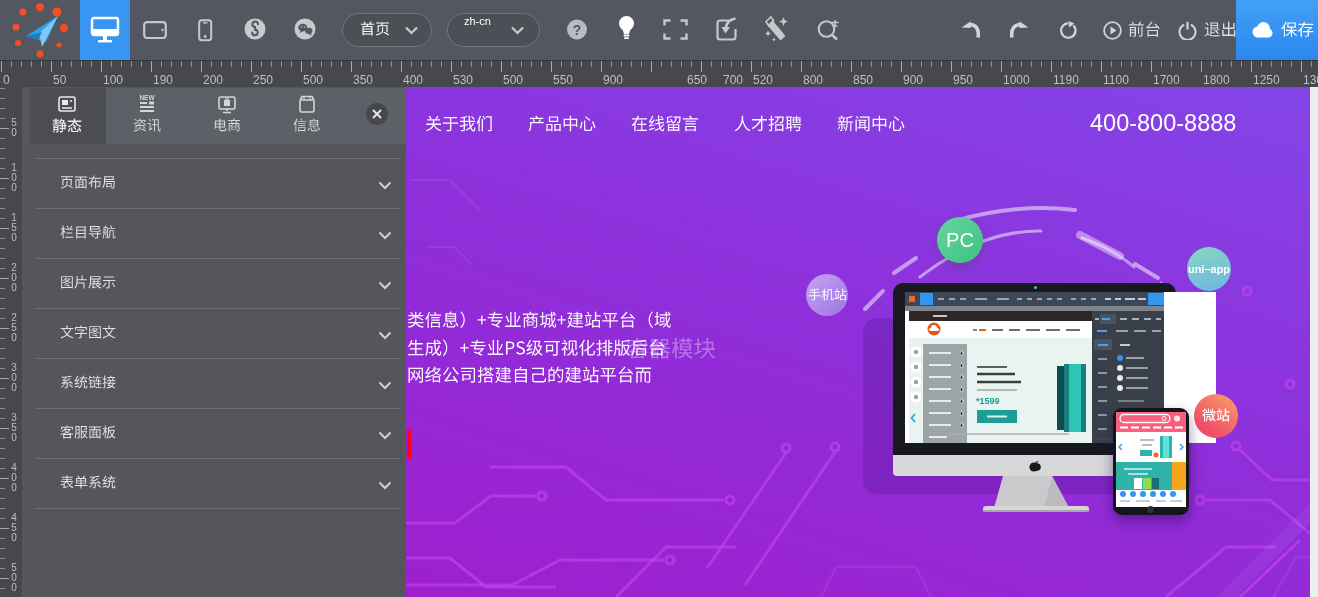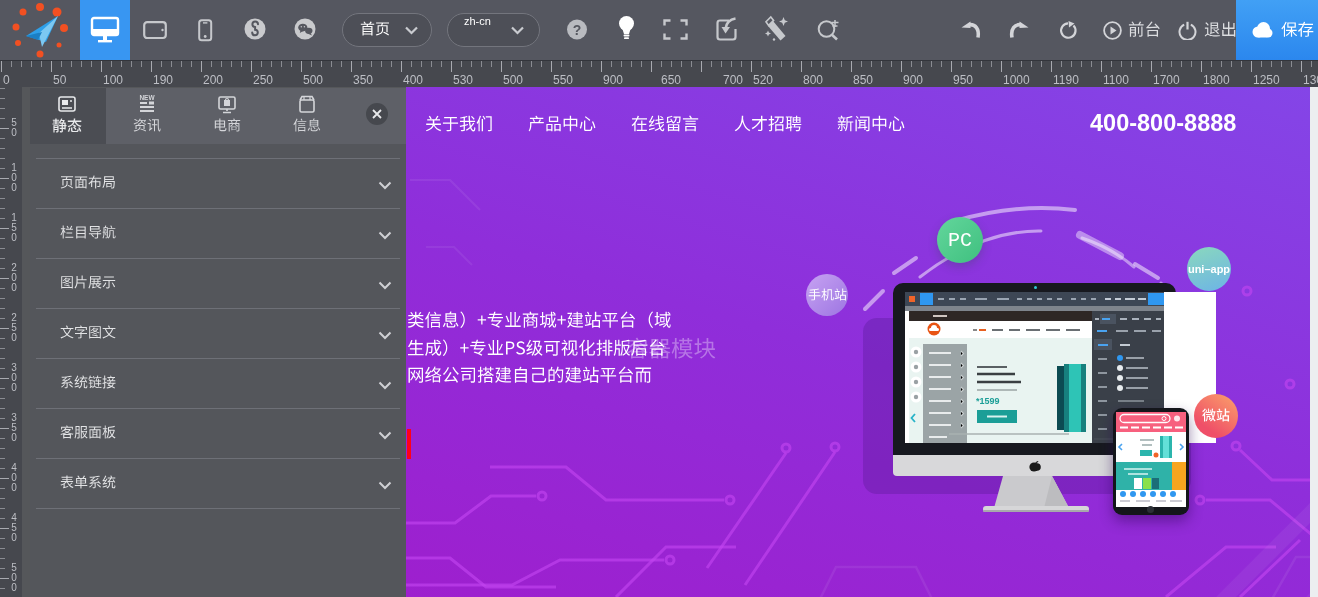--- a/index.html
+++ b/index.html
@@ -167,21 +167,21 @@
 <span class="hlab" style="left:153px">190</span>
 <span class="hlab" style="left:203px">200</span>
 <span class="hlab" style="left:253px">250</span>
 <span class="hlab" style="left:303px">500</span>
 <span class="hlab" style="left:353px">350</span>
 <span class="hlab" style="left:403px">400</span>
 <span class="hlab" style="left:453px">530</span>
 <span class="hlab" style="left:503px">500</span>
 <span class="hlab" style="left:553px">550</span>
 <span class="hlab" style="left:603px">900</span>
-<span class="hlab" style="left:661px">650</span>
+<span class="hlab" style="left:687px">650</span>
 <span class="hlab" style="left:723px">700</span>
 <span class="hlab" style="left:753px">520</span>
 <span class="hlab" style="left:803px">800</span>
 <span class="hlab" style="left:853px">850</span>
 <span class="hlab" style="left:903px">900</span>
 <span class="hlab" style="left:953px">950</span>
 <span class="hlab" style="left:1003px">1000</span>
 <span class="hlab" style="left:1053px">1190</span>
 <span class="hlab" style="left:1103px">1100</span>
 <span class="hlab" style="left:1153px">1700</span>
@@ -500,21 +500,21 @@
           <circle cx="47" cy="82" r="3"></circle>
           <circle cx="57" cy="82" r="3"></circle>
         </g>
 <g stroke="#99a" stroke-width="1.2">
           <path d="M4 89 h10 M20 89 h14 M40 89 h10 M54 89 h12"></path>
         </g>
       </svg>
 </div>
 <div class="abs" style="left:741px;top:419px;width:7px;height:7px;border-radius:50%;background:#2c3037"></div>
 <div class="badge" style="left:531px;top:130px;width:46px;height:46px;background:linear-gradient(135deg,#63d69c,#3fc07f);box-shadow:0 4px 10px rgba(30,80,50,.25)">
-      <span style="font-size:20px;font-family:Liberation Mono, monospace">PC</span>
+      <span style="font-size:20px;font-family:Liberation Sans, sans-serif">PC</span>
     </div>
 <div class="badge" style="left:400px;top:187px;width:42px;height:42px;background:linear-gradient(135deg,#c7a3f2,#9d75e2)"></div>
 <svg style="position:absolute;left:402px;top:201px;" width="41" height="16">
       <path fill="#ffffff" d="M0.7 7.3V8.2H6V11.1C6 11.4 5.9 11.5 5.6 11.5C5.3 11.5 4.3 11.5 3.2 11.5C3.4 11.7 3.5 12.2 3.6 12.4C5 12.4 5.8 12.4 6.3 12.3C6.8 12.1 7 11.8 7 11.1V8.2H12.4V7.3H7V5.1H11.6V4.2H7V2.1C8.6 1.9 10 1.7 11.1 1.3L10.4 0.5C8.4 1.2 4.6 1.5 1.5 1.7C1.6 1.9 1.7 2.2 1.7 2.5C3.1 2.4 4.6 2.4 6 2.2V4.2H1.5V5.1H6V7.3Z M19.5 1.3V5.4C19.5 7.4 19.3 10 17.5 11.9C17.8 12 18.1 12.3 18.3 12.5C20.1 10.6 20.4 7.6 20.4 5.4V2.2H22.9V10.6C22.9 11.7 22.9 11.9 23.2 12.1C23.4 12.3 23.6 12.3 23.9 12.3C24.1 12.3 24.4 12.3 24.6 12.3C24.8 12.3 25.1 12.3 25.3 12.2C25.5 12 25.6 11.8 25.6 11.4C25.7 11.1 25.7 10.2 25.7 9.4C25.5 9.3 25.2 9.2 25 9C25 9.9 25 10.6 24.9 10.9C24.9 11.2 24.9 11.3 24.8 11.3C24.7 11.4 24.6 11.4 24.5 11.4C24.4 11.4 24.2 11.4 24.2 11.4C24 11.4 24 11.4 23.9 11.4C23.9 11.3 23.8 11.1 23.8 10.6V1.3ZM15.8 0.5V3.3H13.7V4.2H15.7C15.2 6 14.3 8.1 13.4 9.2C13.5 9.4 13.8 9.8 13.9 10C14.6 9.2 15.3 7.7 15.8 6.2V12.5H16.8V6.5C17.3 7.1 17.9 8 18.2 8.4L18.8 7.6C18.5 7.3 17.2 5.9 16.8 5.4V4.2H18.7V3.3H16.8V0.5Z M26.8 3V3.9H31.8V3ZM27.3 4.6C27.6 6.1 27.8 8 27.9 9.3L28.7 9.1C28.6 7.8 28.4 6 28.1 4.5ZM28.3 0.8C28.6 1.5 29 2.3 29.2 2.8L30 2.5C29.9 2 29.5 1.2 29.1 0.6ZM30.3 4.3C30.1 5.9 29.8 8.2 29.4 9.6C28.4 9.8 27.4 10 26.6 10.2L26.8 11.2C28.2 10.8 30 10.4 31.8 9.9L31.7 9L30.3 9.4C30.6 8 31 6 31.2 4.5ZM32.1 6.7V12.5H33V11.8H36.9V12.4H37.9V6.7H35.2V4.1H38.5V3.2H35.2V0.5H34.2V6.7ZM33 10.9V7.7H36.9V10.9Z"></path>
     </svg>
 <div class="badge" style="left:781px;top:160px;width:44px;height:44px;background:linear-gradient(160deg,#8ad8bd,#6cb4e6)">
       <span style="font-size:11px;font-weight:bold;font-family:Liberation Sans;white-space:nowrap">uni–app</span>
     </div>
 <div class="badge" style="left:788px;top:307px;width:44px;height:44px;background:linear-gradient(215deg,#fba36a 0%,#ef4f68 75%)"></div>
 <svg style="position:absolute;left:796px;top:321px;" width="30" height="17">
@@ -528,21 +528,21 @@
     </svg>
 <svg style="position:absolute;left:225px;top:28px;" width="70" height="21">
       <path fill="#ffffff" d="M6.6 0.7C6.4 1.5 6.1 2.4 5.7 3.3H1.1V4.5H5.2C4.1 6.7 2.6 8.7 0.6 10.1C0.9 10.4 1.2 10.9 1.3 11.3C2 10.8 2.7 10.2 3.3 9.6V16.3H4.6V8C5.4 7 6.1 5.8 6.6 4.5H16V3.3H7.2C7.5 2.6 7.7 1.8 8 1ZM10.2 5.4V8.7H6.3V9.9H10.2V14.7H5.7V15.9H15.9V14.7H11.4V9.9H15.3V8.7H11.4V5.4Z M17.9 14 18.2 15.3C19.8 14.8 21.8 14.2 23.8 13.6L23.6 12.5C21.5 13.1 19.3 13.7 17.9 14ZM29 1.7C29.8 2.1 30.9 2.8 31.4 3.2L32.2 2.4C31.6 2 30.5 1.4 29.7 1ZM18.2 7.8C18.5 7.7 18.9 7.5 20.9 7.3C20.2 8.4 19.5 9.2 19.2 9.6C18.7 10.2 18.3 10.6 17.9 10.7C18.1 11 18.3 11.6 18.3 11.9C18.7 11.7 19.3 11.5 23.5 10.6C23.5 10.4 23.5 9.9 23.5 9.6L20.1 10.2C21.4 8.6 22.7 6.8 23.8 4.9L22.7 4.2C22.4 4.9 22 5.5 21.7 6.1L19.5 6.4C20.5 4.9 21.5 3.1 22.3 1.3L21.1 0.7C20.4 2.8 19.1 4.9 18.8 5.5C18.4 6.1 18.1 6.5 17.8 6.6C18 6.9 18.2 7.5 18.2 7.8ZM32.1 9C31.4 10.1 30.5 11.1 29.4 11.9C29.1 11 28.9 9.9 28.7 8.7L33 7.9L32.8 6.8L28.5 7.6C28.5 6.9 28.4 6.1 28.3 5.3L32.6 4.7L32.4 3.6L28.3 4.2C28.2 3 28.2 1.9 28.2 0.6H26.9C26.9 1.9 27 3.2 27 4.4L24.4 4.8L24.6 5.9L27.1 5.5C27.2 6.3 27.3 7.1 27.3 7.8L24 8.4L24.2 9.6L27.5 9C27.7 10.4 28 11.6 28.3 12.7C26.9 13.7 25.2 14.4 23.5 15C23.8 15.2 24.1 15.7 24.3 16C25.9 15.5 27.4 14.7 28.7 13.8C29.4 15.4 30.4 16.3 31.6 16.3C32.7 16.3 33.1 15.7 33.4 13.8C33.1 13.7 32.7 13.4 32.4 13.1C32.3 14.6 32.2 15 31.7 15C31 15 30.3 14.3 29.8 13.1C31.1 12.1 32.3 10.9 33.2 9.5Z M38.1 12.9H41.9V14.6H38.1ZM38.1 11.9V10.2H41.9V11.9ZM47 12.9V14.6H43.1V12.9ZM47 11.9H43.1V10.2H47ZM36.9 9.2V16.3H38.1V15.7H47V16.3H48.3V9.2ZM42.5 1.6V2.8H44.5C44.3 5 43.6 6.8 41.4 7.8C41.7 8 42 8.4 42.1 8.7C44.7 7.5 45.4 5.5 45.7 2.8H48.3C48.2 5.6 48 6.7 47.8 7C47.7 7.2 47.5 7.2 47.3 7.2C47 7.2 46.3 7.2 45.6 7.1C45.7 7.4 45.9 7.9 45.9 8.2C46.7 8.3 47.4 8.3 47.8 8.2C48.3 8.2 48.6 8.1 48.8 7.8C49.2 7.3 49.4 5.9 49.6 2.2C49.6 2 49.6 1.6 49.6 1.6ZM36 8.3C36.3 8.1 36.9 7.9 40.7 6.8C40.9 7.2 41 7.5 41.1 7.8L42.2 7.3C41.9 6.3 41 4.8 40.2 3.7L39.2 4.1C39.5 4.6 39.9 5.2 40.2 5.8L37.2 6.6V2.9C38.8 2.6 40.4 2.1 41.7 1.6L40.8 0.7C39.6 1.2 37.7 1.8 36 2.1V5.9C36 6.6 35.6 7.1 35.3 7.3C35.5 7.5 35.9 8 36 8.3Z M54.4 8.3V9.4H64.7V8.3ZM54.4 5.7V6.8H64.7V5.7ZM54.2 11V16.3H55.5V15.6H63.5V16.3H64.8V11ZM55.5 14.5V12.1H63.5V14.5ZM58 1C58.6 1.7 59.2 2.6 59.6 3.2H51.9V4.4H67.2V3.2H60.3L60.9 3C60.6 2.4 59.9 1.4 59.2 0.6Z"></path>
     </svg>
 <svg style="position:absolute;left:328px;top:28px;" width="70" height="21">
       <path fill="#ffffff" d="M7.8 0.7C7.7 3.3 7.8 11.7 0.7 15.2C1.1 15.5 1.5 15.9 1.8 16.3C5.9 14 7.7 10.2 8.5 6.8C9.4 10 11.2 14.2 15.5 16.2C15.7 15.8 16 15.4 16.4 15.1C10.4 12.4 9.3 5.3 9.1 3.2C9.2 2.2 9.2 1.4 9.2 0.7Z M27 0.7V4.1H18.1V5.4H25.7C23.8 8.5 20.7 11.6 17.6 13.1C18 13.4 18.4 13.9 18.6 14.3C21.7 12.5 25 9.1 27 5.9V14.3C27 14.7 26.9 14.8 26.5 14.8C26.2 14.8 25 14.8 23.8 14.8C24 15.1 24.2 15.7 24.3 16.1C26 16.1 27 16.1 27.5 15.8C28.2 15.6 28.4 15.2 28.4 14.3V5.4H32.9V4.1H28.4V0.7Z M36.8 0.7V4.1H34.7V5.3H36.8V9C35.9 9.3 35.1 9.5 34.5 9.7L34.8 11L36.8 10.3V14.8C36.8 15 36.7 15.1 36.5 15.1C36.3 15.1 35.7 15.1 34.9 15.1C35.1 15.4 35.3 16 35.3 16.3C36.4 16.3 37.1 16.3 37.5 16.1C37.9 15.9 38.1 15.5 38.1 14.8V9.9L40.1 9.2L39.9 8.1L38.1 8.7V5.3H40.1V4.1H38.1V0.7ZM41.2 9.3V16.3H42.4V15.5H48.1V16.2H49.4V9.3ZM42.4 14.3V10.5H48.1V14.3ZM40.6 1.5V2.7H43.6C43.2 4.8 42.5 6.7 40.1 7.7C40.4 7.9 40.7 8.4 40.9 8.7C43.6 7.4 44.5 5.2 44.8 2.7H48.4C48.2 5.5 48 6.6 47.8 6.9C47.6 7.1 47.5 7.1 47.2 7.1C46.9 7.1 46.2 7.1 45.5 7C45.7 7.4 45.8 7.9 45.8 8.2C46.6 8.3 47.4 8.3 47.8 8.2C48.2 8.2 48.6 8.1 48.8 7.8C49.3 7.2 49.5 5.8 49.7 2.1C49.7 1.9 49.7 1.5 49.7 1.5Z M51.6 12.7 51.9 13.9 56.2 12.9V16.3H57.3V12.7L58.4 12.4L58.3 11.3L57.3 11.5V2.6H58.3V1.4H51.8V2.6H52.8V12.5ZM54 2.6H56.2V4.9H54ZM57.9 9V10H60.2C59.9 10.9 59.6 11.9 59.4 12.6H65.1C64.9 14.1 64.7 14.7 64.5 14.9C64.3 15.1 64.1 15.1 63.8 15.1C63.5 15.1 62.6 15.1 61.6 15C61.8 15.3 62 15.8 62 16.2C63 16.2 63.9 16.2 64.3 16.2C64.8 16.2 65.1 16 65.4 15.8C65.9 15.3 66.1 14.3 66.4 12.1C66.4 11.9 66.5 11.6 66.5 11.6H61L61.4 10H67.3V9ZM54 6H56.2V8.4H54ZM54 9.5H56.2V11.8L54 12.3ZM59.8 5.5H62V6.9H59.8ZM63.2 5.5H65.4V6.9H63.2ZM59.8 3.2H62V4.6H59.8ZM63.2 3.2H65.4V4.6H63.2ZM62 0.7V2.3H58.7V7.8H66.5V2.3H63.2V0.7Z"></path>
     </svg>
 <svg style="position:absolute;left:431px;top:28px;" width="70" height="21">
       <path fill="#ffffff" d="M6.1 11.3C6.6 12.2 7.2 13.3 7.5 14.1L8.4 13.5C8.2 12.8 7.5 11.7 7 10.9ZM2.3 11C2 12 1.4 13.1 0.7 13.8C1 14 1.4 14.3 1.6 14.5C2.3 13.7 2.9 12.4 3.3 11.2ZM9.4 2.3V8.2C9.4 10.4 9.3 13.3 7.8 15.4C8.1 15.5 8.6 15.9 8.8 16.2C10.4 14 10.6 10.6 10.6 8.2V7.6H13.2V16.2H14.4V7.6H16.3V6.4H10.6V3.2C12.4 2.9 14.3 2.4 15.8 1.9L14.7 1C13.5 1.5 11.3 2 9.4 2.3ZM3.6 0.9C3.9 1.4 4.2 2 4.4 2.5H1V3.5H8.6V2.5H5.7C5.5 1.9 5.1 1.2 4.8 0.6ZM6.4 3.6C6.2 4.4 5.8 5.6 5.5 6.3H0.8V7.4H4.3V9.2H0.9V10.3H4.3V14.7C4.3 14.8 4.2 14.9 4.1 14.9C3.9 14.9 3.3 14.9 2.8 14.9C2.9 15.2 3.1 15.7 3.1 16C4 16 4.5 15.9 4.9 15.8C5.3 15.6 5.4 15.3 5.4 14.7V10.3H8.6V9.2H5.4V7.4H8.8V6.3H6.6C7 5.6 7.3 4.7 7.6 3.9ZM2.1 3.9C2.5 4.7 2.7 5.7 2.8 6.3L3.9 6C3.8 5.4 3.5 4.4 3.2 3.7Z M18.5 4.5V16.3H19.8V4.5ZM18.8 1.5C19.6 2.2 20.4 3.2 20.8 3.8L21.8 3.1C21.4 2.5 20.5 1.6 19.7 0.9ZM23 1.5V2.7H31.2V14.7C31.2 14.9 31.2 15 30.9 15C30.7 15 29.9 15 29 15C29.2 15.3 29.3 15.9 29.4 16.2C30.6 16.2 31.4 16.2 31.9 16C32.3 15.8 32.5 15.4 32.5 14.7V1.5ZM27.4 5.7V7.1H23.4V5.7ZM20.6 12.3 20.7 13.4 27.4 12.9V14.9H28.5V12.9L30.3 12.7V11.7L28.5 11.8V5.7H29.8V4.7H21V5.7H22.3V12.2ZM27.4 8V9.5H23.4V8ZM27.4 10.4V11.9L23.4 12.2V10.4Z M41.8 0.7V3.7H35.6V11.8H36.9V10.7H41.8V16.3H43.1V10.7H48V11.7H49.3V3.7H43.1V0.7ZM36.9 9.5V5H41.8V9.5ZM48 9.5H43.1V5H48Z M56 5.4V13.9C56 15.5 56.6 16 58.4 16C58.8 16 61.4 16 61.8 16C63.8 16 64.1 15.1 64.3 11.8C64 11.7 63.4 11.5 63.1 11.3C63 14.2 62.8 14.8 61.8 14.8C61.2 14.8 59 14.8 58.5 14.8C57.5 14.8 57.3 14.7 57.3 13.9V5.4ZM53.3 6.7C53 8.7 52.5 11.4 51.7 13.1L53 13.7C53.7 11.8 54.3 9 54.5 6.9ZM63.9 6.7C64.9 8.7 65.8 11.4 66.2 13.2L67.4 12.7C67.1 10.9 66.1 8.3 65.1 6.3ZM56.8 2.1C58.4 3.2 60.4 4.9 61.4 6L62.3 5C61.3 4 59.3 2.4 57.7 1.3Z"></path>
     </svg>
-<div class="abs" style="left:684px;top:23px;font-size:23.5px;font-weight:bold;color:#fff;letter-spacing:0px">400-800-8888</div>
+<div class="abs" style="left:684px;top:23px;font-size:23.5px;font-weight:normal;color:#fff;letter-spacing:0px">400-800-8888</div>
 <svg style="position:absolute;left:220px;top:250px;" width="92" height="27">
       <path fill="#ffffff" opacity="0.34" d="M7.4 5.6C6.2 7.2 4 8.8 2 9.8C2.4 10.1 2.9 10.8 3.2 11.1C5.2 9.9 7.6 8.1 9 6.1ZM13.2 6.6C15.3 7.9 17.8 9.8 19 11.1L20.2 9.9C19 8.7 16.4 6.8 14.3 5.6ZM11.1 7.6C9 10.9 5 13.7 0.8 15.3C1.2 15.6 1.7 16.2 1.9 16.6C3 16.2 4 15.7 5 15.1V21.6H6.6V20.9H15.9V21.5H17.6V14.9C18.5 15.4 19.5 15.9 20.5 16.3C20.7 15.8 21.2 15.3 21.6 14.9C18 13.5 14.7 11.7 12.2 8.8L12.6 8.2ZM6.6 19.4V15.6H15.9V19.4ZM6.7 14.1C8.4 12.9 10 11.5 11.3 10C12.8 11.7 14.4 13 16.2 14.1ZM9.7 1.1C10.1 1.7 10.4 2.4 10.7 3H1.9V7.1H3.5V4.5H18.9V7.1H20.7V3H12.6C12.4 2.3 11.9 1.4 11.5 0.7Z M26.9 3.4H30.7V6.5H26.9ZM36.5 3.4H40.5V6.5H36.5ZM36.3 8.9C37.3 9.3 38.4 9.8 39.1 10.4H32.7C33.2 9.6 33.6 8.9 34 8.1L32.3 7.8V1.9H25.4V8H32.2C31.8 8.8 31.3 9.6 30.7 10.4H23.7V11.9H29.2C27.7 13.2 25.7 14.4 23.2 15.3C23.5 15.7 23.9 16.2 24.1 16.6L25.4 16.1V21.6H27V20.9H30.7V21.5H32.3V14.6H28C29.4 13.8 30.5 12.8 31.4 11.9H35.6C36.5 12.9 37.8 13.9 39.1 14.6H35V21.6H36.5V20.9H40.5V21.5H42.2V16.1L43.3 16.5C43.5 16.1 44 15.4 44.4 15.1C41.9 14.5 39.4 13.3 37.7 11.9H43.9V10.4H39.9L40.5 9.7C39.8 9.1 38.3 8.4 37.2 8ZM34.9 1.9V8H42.2V1.9ZM27 19.5V16.1H30.7V19.5ZM36.5 19.5V16.1H40.5V19.5Z M55.6 10.4H63.5V12H55.6ZM55.6 7.6H63.5V9.2H55.6ZM61.5 0.9V2.8H58V0.9H56.4V2.8H53.1V4.2H56.4V5.9H58V4.2H61.5V5.9H63.1V4.2H66.3V2.8H63.1V0.9ZM54 6.3V13.3H58.6C58.5 14 58.5 14.6 58.3 15.2H52.6V16.6H57.8C56.9 18.3 55.3 19.5 52 20.2C52.3 20.6 52.8 21.2 52.9 21.6C56.8 20.7 58.7 19 59.6 16.7C60.7 19.1 62.8 20.8 65.7 21.6C65.9 21.2 66.4 20.5 66.7 20.2C64.2 19.7 62.3 18.4 61.2 16.6H66.2V15.2H60C60.1 14.6 60.2 14 60.3 13.3H65.1V6.3ZM48.9 0.9V5.2H46.1V6.8H48.9V6.8C48.3 9.9 47 13.5 45.7 15.4C46 15.8 46.4 16.5 46.6 17C47.5 15.7 48.3 13.6 48.9 11.4V21.6H50.6V10C51.2 11.2 51.9 12.6 52.2 13.4L53.2 12.2C52.9 11.5 51.1 8.6 50.6 7.8V6.8H52.9V5.2H50.6V0.9Z M85.7 11.3H82.2C82.2 10.5 82.3 9.6 82.3 8.8V6.3H85.7ZM80.6 1.1V4.7H76.5V6.3H80.6V8.8C80.6 9.6 80.6 10.5 80.5 11.3H75.9V12.9H80.3C79.7 15.7 78.1 18.4 74 20.4C74.4 20.7 74.9 21.3 75.2 21.6C79.4 19.5 81.1 16.7 81.8 13.6C83 17.3 85 20.2 88.1 21.6C88.4 21.2 88.9 20.5 89.3 20.2C86.2 18.9 84.2 16.3 83.2 12.9H88.9V11.3H87.3V4.7H82.3V1.1ZM68.3 16.1 69 17.8C70.9 17 73.5 15.8 75.8 14.7L75.5 13.2L73 14.3V7.9H75.5V6.3H73V1.2H71.4V6.3H68.7V7.9H71.4V14.9C70.2 15.4 69.2 15.8 68.3 16.1Z"></path>
     </svg>
 <svg style="position:absolute;left:1px;top:224px;" width="266" height="21">
       <path fill="#ffffff" d="M13.1 1C12.6 1.7 11.9 2.8 11.3 3.5L12.4 3.9C13 3.3 13.8 2.3 14.4 1.5ZM3.2 1.6C3.9 2.3 4.7 3.3 5 4L6.2 3.4C5.8 2.8 5 1.8 4.3 1.1ZM8.1 0.7V4.1H1.3V5.3H7C5.6 6.8 3.2 8 0.9 8.6C1.2 8.8 1.6 9.3 1.8 9.6C4.1 8.9 6.5 7.6 8.1 5.8V8.8H9.4V6.1C11.6 7.2 14.2 8.7 15.6 9.6L16.3 8.5C14.9 7.7 12.4 6.4 10.2 5.3H16.3V4.1H9.4V0.7ZM8.1 9.2C8 9.8 7.9 10.5 7.8 11H1.2V12.3H7.3C6.4 13.9 4.6 15 0.8 15.6C1.1 15.9 1.4 16.4 1.5 16.8C5.8 16 7.8 14.6 8.7 12.4C10.1 14.9 12.5 16.3 16 16.8C16.2 16.4 16.6 15.9 16.9 15.6C13.7 15.2 11.3 14.1 10 12.3H16.4V11H9.2C9.3 10.4 9.4 9.8 9.5 9.2Z M24.2 6.1V7.2H32.7V6.1ZM24.2 8.6V9.7H32.7V8.6ZM22.9 3.6V4.7H34.1V3.6ZM27 1.1C27.4 1.9 28 2.9 28.2 3.5L29.4 3C29.1 2.4 28.6 1.4 28.1 0.7ZM24 11.1V16.8H25.1V16.1H31.7V16.7H32.9V11.1ZM25.1 15V12.2H31.7V15ZM22 0.8C21.1 3.4 19.6 6 18.1 7.8C18.3 8.1 18.7 8.7 18.8 9C19.4 8.3 19.9 7.6 20.5 6.7V16.9H21.7V4.6C22.2 3.5 22.8 2.3 23.2 1.1Z M39.7 5.8H47.8V7.2H39.7ZM39.7 8.2H47.8V9.6H39.7ZM39.7 3.4H47.8V4.8H39.7ZM39.6 11.9V14.7C39.6 16.1 40.1 16.5 42.2 16.5C42.6 16.5 45.7 16.5 46.2 16.5C47.9 16.5 48.3 16 48.5 13.7C48.1 13.7 47.6 13.5 47.3 13.2C47.2 15 47 15.3 46.1 15.3C45.4 15.3 42.8 15.3 42.2 15.3C41.1 15.3 40.9 15.2 40.9 14.7V11.9ZM48.4 12C49.2 13.1 50 14.6 50.3 15.6L51.5 15.1C51.2 14.1 50.3 12.6 49.5 11.6ZM37.6 11.8C37.2 12.9 36.5 14.4 35.8 15.4L37 16C37.6 15 38.3 13.4 38.7 12.3ZM42.3 11.2C43.2 12 44.2 13.2 44.7 14L45.7 13.3C45.3 12.6 44.3 11.4 43.4 10.7H49.1V2.3H43.9C44.1 1.9 44.4 1.3 44.7 0.8L43.1 0.5C43 1 42.7 1.7 42.5 2.3H38.4V10.7H43.3Z M57.8 8.8C57.8 5.3 56.5 2.6 54.4 0.4L53.3 1C55.3 3 56.6 5.6 56.6 8.8C56.6 11.9 55.3 14.5 53.3 16.5L54.4 17.1C56.5 14.9 57.8 12.2 57.8 8.8Z M74.2 13.4H75.5V9.5H79.1V8.3H75.5V4.5H74.2V8.3H70.7V9.5H74.2Z M87.2 0.7 86.6 2.7H82.1V3.9H86.2L85.6 6H80.7V7.3H85.2C84.8 8.5 84.4 9.6 84 10.4H92.2C91.2 11.5 89.9 12.7 88.7 13.8C87.4 13.3 86.1 12.9 85 12.6L84.2 13.5C86.9 14.3 90.4 15.8 92.1 16.8L92.9 15.7C92.2 15.3 91.2 14.8 90 14.3C91.6 12.8 93.4 11 94.7 9.7L93.7 9.1L93.5 9.2H85.8L86.5 7.3H96V6H86.9L87.6 3.9H94.7V2.7H88L88.5 0.8Z M112.2 4.8C111.5 6.7 110.2 9.3 109.3 10.8L110.3 11.4C111.3 9.8 112.5 7.4 113.3 5.3ZM98.6 5.1C99.6 7.1 100.6 9.7 101 11.3L102.4 10.8C101.9 9.2 100.8 6.7 99.9 4.7ZM107.5 0.9V14.6H104.5V0.9H103.2V14.6H98.3V15.9H113.7V14.6H108.8V0.9Z M119.5 4.1C119.9 4.8 120.3 5.7 120.6 6.2L121.8 5.7C121.6 5.2 121.1 4.4 120.7 3.7ZM124.5 8.3C125.7 9.2 127.2 10.3 127.9 11L128.7 10.1C127.9 9.4 126.4 8.3 125.3 7.5ZM121.6 7.7C120.8 8.5 119.6 9.4 118.6 10.1C118.8 10.3 119.1 10.9 119.2 11.1C120.3 10.4 121.7 9.2 122.6 8.1ZM126.2 3.8C125.9 4.5 125.4 5.5 124.9 6.2H116.8V16.8H118V7.4H129V15.3C129 15.6 128.9 15.7 128.6 15.7C128.3 15.7 127.3 15.7 126.2 15.7C126.4 16 126.5 16.4 126.6 16.7C128.1 16.7 129 16.7 129.5 16.5C130 16.3 130.2 16 130.2 15.3V6.2H126.3C126.7 5.6 127.2 4.9 127.6 4.2ZM120.2 10.6V15.4H121.3V14.5H126.6V10.6ZM121.3 11.5H125.5V13.6H121.3ZM122.4 1C122.7 1.5 122.9 2.1 123.1 2.6H115.8V3.7H131.2V2.6H124.5C124.3 2 124 1.2 123.7 0.6Z M132.9 13.1 133.3 14.4C134.8 13.9 136.5 13.2 138.2 12.5L137.9 11.3L136.2 12V6.2H137.9V5H136.2V0.9H135V5H133.1V6.2H135V12.4C134.2 12.7 133.5 12.9 132.9 13.1ZM147.4 6.5C147 8.2 146.5 9.6 145.8 10.9C145.5 9.2 145.3 7 145.2 4.6H148.9V3.4H147.6L148.5 2.8C148.1 2.2 147.1 1.4 146.4 0.8L145.5 1.4C146.2 2 147.1 2.8 147.5 3.4H145.2C145.1 2.5 145.1 1.6 145.1 0.7H143.9L143.9 3.4H138.6V8.8C138.6 11.1 138.4 14 136.7 16C137 16.2 137.5 16.6 137.7 16.9C139.6 14.7 139.8 11.3 139.8 8.8V8.1H142C142 11.2 141.9 12.4 141.8 12.6C141.7 12.8 141.5 12.8 141.3 12.8C141.1 12.8 140.5 12.8 139.9 12.8C140.1 13 140.2 13.5 140.3 13.9C140.9 13.9 141.5 13.9 141.8 13.9C142.3 13.8 142.5 13.7 142.7 13.4C143.1 12.9 143.1 11.5 143.2 7.5C143.2 7.3 143.2 7 143.2 7H139.8V4.6H144C144.1 7.6 144.4 10.4 144.8 12.5C143.9 13.8 142.7 15 141.3 15.8C141.6 16 142.1 16.5 142.3 16.7C143.4 16 144.4 15.1 145.2 14C145.8 15.6 146.5 16.6 147.5 16.6C148.6 16.6 149 15.8 149.2 13.2C148.9 13 148.5 12.8 148.2 12.5C148.1 14.5 148 15.4 147.6 15.4C147.1 15.4 146.5 14.4 146.1 12.7C147.2 11 148 9.1 148.6 6.8Z M153.9 13.4H155.2V9.5H158.8V8.3H155.2V4.5H153.9V8.3H150.4V9.5H153.9Z M166.3 2.2V3.2H169.6V4.5H165.2V5.6H169.6V6.9H166.2V8H169.6V9.4H166.1V10.4H169.6V11.7H165.3V12.8H169.6V14.5H170.8V12.8H175.8V11.7H170.8V10.4H175.2V9.4H170.8V8H174.8V5.6H176V4.5H174.8V2.2H170.8V0.7H169.6V2.2ZM170.8 5.6H173.6V6.9H170.8ZM170.8 4.5V3.2H173.6V4.5ZM161.1 8.5C161.1 8.3 161.5 8.1 161.8 8H163.9C163.7 9.5 163.4 10.9 162.9 12C162.5 11.3 162.1 10.4 161.8 9.4L160.8 9.8C161.2 11.2 161.7 12.3 162.4 13.2C161.8 14.3 161 15.3 160.1 15.9C160.4 16.1 160.8 16.6 161 16.8C161.9 16.2 162.6 15.3 163.2 14.2C165.1 15.9 167.6 16.4 170.9 16.4H175.8C175.8 16 176.1 15.4 176.3 15.2C175.4 15.2 171.6 15.2 170.9 15.2C167.9 15.2 165.5 14.8 163.8 13.1C164.5 11.5 165 9.4 165.3 6.9L164.5 6.8L164.3 6.8H162.8C163.7 5.5 164.6 3.8 165.3 2.1L164.5 1.6L164.1 1.8H160.5V3H163.6C162.9 4.5 162 5.9 161.7 6.4C161.3 6.9 160.9 7.4 160.6 7.5C160.8 7.7 161 8.3 161.1 8.5Z M177.9 4V5.2H184.7V4ZM178.6 6.2C179 8.2 179.4 10.8 179.5 12.5L180.6 12.3C180.5 10.6 180.1 8 179.7 6ZM180 1.1C180.5 2 181 3.1 181.2 3.8L182.4 3.4C182.2 2.7 181.6 1.6 181.1 0.8ZM182.7 5.8C182.5 7.9 182 11 181.5 12.9C180.1 13.2 178.8 13.5 177.7 13.7L178.1 15.1C179.9 14.6 182.4 14 184.7 13.4L184.6 12.2L182.7 12.6C183.1 10.8 183.6 8.1 183.9 6ZM185.1 9.1V16.8H186.4V15.9H191.7V16.7H193V9.1H189.3V5.6H193.7V4.3H189.3V0.7H187.9V9.1ZM186.4 14.7V10.3H191.7V14.7Z M197.5 4.4C198.2 5.7 198.8 7.4 199.1 8.4L200.3 8C200.1 7 199.4 5.3 198.7 4ZM207.6 3.9C207.2 5.2 206.4 7 205.7 8.1L206.9 8.5C207.6 7.4 208.4 5.7 209 4.3ZM195.3 9.3V10.6H202.5V16.8H203.8V10.6H211V9.3H203.8V3.2H210.1V1.9H196.3V3.2H202.5V9.3Z M215.1 9.4V16.8H216.4V15.8H224.9V16.7H226.3V9.4ZM216.4 14.6V10.7H224.9V14.6ZM214.1 7.9C214.8 7.7 215.8 7.6 225.9 7.1C226.4 7.6 226.7 8.2 227 8.6L228.1 7.8C227.2 6.3 225.2 4.2 223.4 2.7L222.4 3.4C223.2 4.1 224.2 5.1 225 5.9L216 6.4C217.5 4.9 219.1 3.1 220.5 1.2L219.2 0.6C217.8 2.8 215.8 5 215.1 5.6C214.5 6.2 214.1 6.6 213.7 6.7C213.9 7 214.1 7.7 214.1 7.9Z M241.6 8.8C241.6 12.2 243 14.9 245.1 17.1L246.1 16.5C244.1 14.5 242.9 11.9 242.9 8.8C242.9 5.6 244.1 3 246.1 1L245.1 0.4C243 2.6 241.6 5.3 241.6 8.8Z M252.1 13.6 252.4 14.9C254.1 14.4 256.3 13.7 258.4 13.1L258.3 12C256 12.6 253.6 13.2 252.1 13.6ZM254.2 7.2H256.5V10.2H254.2ZM253.2 6.1V11.2H257.5V6.1ZM247.6 13.1 248 14.4C249.4 13.8 251.1 12.9 252.8 12.1L252.4 10.9L250.8 11.7V6.2H252.4V5H250.8V0.9H249.5V5H247.7V6.2H249.5V12.2C248.8 12.6 248.1 12.9 247.6 13.1ZM262 6.1C261.6 7.8 261 9.3 260.3 10.7C260.1 8.9 259.9 6.8 259.8 4.5H263.5V3.3H262.6L263.4 2.5C262.9 2 262 1.3 261.2 0.7L260.5 1.4C261.2 2 262.1 2.7 262.6 3.3H259.8L259.8 0.7H258.5L258.5 3.3H252.6V4.5H258.6C258.7 7.5 258.9 10.2 259.4 12.3C258.4 13.7 257.2 14.9 255.7 15.8C256 16 256.5 16.4 256.7 16.6C257.8 15.9 258.8 14.9 259.7 13.8C260.2 15.7 261 16.8 262.1 16.8C263.2 16.8 263.5 16 263.7 13.7C263.5 13.6 263.1 13.3 262.8 13C262.7 14.8 262.6 15.5 262.2 15.5C261.6 15.5 261 14.4 260.6 12.5C261.7 10.7 262.6 8.7 263.2 6.4Z"></path>
     </svg>
 <svg style="position:absolute;left:1px;top:251.5px;" width="260" height="21">
       <path fill="#ffffff" d="M4.2 1C3.5 3.5 2.4 5.9 0.9 7.5C1.3 7.6 1.9 8 2.1 8.3C2.8 7.5 3.4 6.5 4 5.4H8.1V9.2H2.9V10.5H8.1V15H1V16.2H16.6V15H9.5V10.5H15.1V9.2H9.5V5.4H15.8V4.1H9.5V0.7H8.1V4.1H4.5C4.9 3.2 5.3 2.2 5.5 1.3Z M27 0.7C27 1.7 27.1 2.7 27.1 3.7H19.7V8.6C19.7 10.9 19.6 13.9 18.1 16C18.4 16.2 19 16.7 19.2 16.9C20.8 14.6 21.1 11.1 21.1 8.6V8.5H24.3C24.2 11.5 24.1 12.6 23.9 12.9C23.8 13 23.6 13.1 23.4 13.1C23.1 13.1 22.3 13.1 21.5 13C21.7 13.3 21.9 13.8 21.9 14.2C22.7 14.3 23.5 14.3 24 14.2C24.5 14.2 24.8 14.1 25 13.7C25.4 13.2 25.5 11.8 25.6 7.8C25.6 7.6 25.6 7.3 25.6 7.3H21.1V5H27.2C27.4 7.8 27.8 10.4 28.5 12.4C27.3 13.7 26 14.8 24.4 15.6C24.7 15.9 25.2 16.4 25.4 16.7C26.7 15.9 27.9 14.9 29 13.8C29.8 15.6 30.9 16.7 32.2 16.7C33.6 16.7 34.1 15.8 34.3 12.8C33.9 12.7 33.4 12.4 33.1 12.1C33 14.4 32.8 15.3 32.3 15.3C31.4 15.3 30.6 14.3 30 12.6C31.3 10.9 32.3 8.9 33.1 6.7L31.8 6.3C31.2 8.1 30.5 9.7 29.5 11.1C29.1 9.4 28.7 7.3 28.5 5H34.1V3.7H28.5C28.4 2.7 28.4 1.7 28.4 0.7ZM29.2 1.6C30.4 2.2 31.7 3 32.4 3.7L33.2 2.8C32.5 2.2 31.1 1.3 30 0.8Z M40.3 8.8C40.3 5.3 39 2.6 36.9 0.4L35.8 1C37.8 3 39.1 5.6 39.1 8.8C39.1 11.9 37.8 14.5 35.8 16.5L36.9 17.1C39 14.9 40.3 12.2 40.3 8.8Z M56.7 13.4H58V9.5H61.6V8.3H58V4.5H56.7V8.3H53.2V9.5H56.7Z M69.7 0.7 69.1 2.7H64.6V3.9H68.7L68.1 6H63.2V7.3H67.7C67.3 8.5 66.9 9.6 66.5 10.4H74.7C73.7 11.5 72.4 12.7 71.2 13.8C69.9 13.3 68.6 12.9 67.5 12.6L66.7 13.5C69.4 14.3 72.9 15.8 74.6 16.8L75.4 15.7C74.7 15.3 73.7 14.8 72.5 14.3C74.1 12.8 75.9 11 77.2 9.7L76.2 9.1L76 9.2H68.3L69 7.3H78.5V6H69.4L70.1 3.9H77.2V2.7H70.5L71 0.8Z M94.7 4.8C94 6.7 92.7 9.3 91.8 10.8L92.8 11.4C93.8 9.8 95 7.4 95.8 5.3ZM81.1 5.1C82.1 7.1 83.1 9.7 83.5 11.3L84.9 10.8C84.4 9.2 83.3 6.7 82.4 4.7ZM90 0.9V14.6H87V0.9H85.7V14.6H80.8V15.9H96.2V14.6H91.3V0.9Z M99 15.4H100.6V10.3H102.7C105.5 10.3 107.4 9 107.4 6.3C107.4 3.5 105.5 2.6 102.6 2.6H99ZM100.6 9V3.9H102.4C104.7 3.9 105.8 4.5 105.8 6.3C105.8 8.2 104.8 9 102.5 9Z M113.6 15.6C116.3 15.6 118 14 118 12C118 10.1 116.8 9.2 115.3 8.6L113.5 7.8C112.5 7.3 111.4 6.9 111.4 5.6C111.4 4.5 112.3 3.8 113.8 3.8C115 3.8 115.9 4.2 116.7 5L117.5 3.9C116.6 3 115.3 2.3 113.8 2.3C111.4 2.3 109.7 3.8 109.7 5.7C109.7 7.6 111.1 8.5 112.3 9L114.2 9.8C115.4 10.4 116.3 10.8 116.3 12.1C116.3 13.4 115.3 14.2 113.6 14.2C112.3 14.2 111 13.6 110.1 12.6L109.1 13.7C110.2 14.9 111.8 15.6 113.6 15.6Z M119.5 14.4 119.8 15.7C121.4 15.1 123.6 14.2 125.7 13.4L125.4 12.3C123.2 13.1 120.9 13.9 119.5 14.4ZM125.7 1.8V3.1H127.7C127.5 8.7 126.9 13.2 124.5 16C124.8 16.2 125.4 16.6 125.6 16.8C127.1 14.9 128 12.3 128.4 9.2C129 10.6 129.8 12 130.6 13.1C129.6 14.3 128.3 15.2 126.9 15.8C127.2 16 127.7 16.5 127.9 16.8C129.2 16.2 130.4 15.3 131.4 14.1C132.4 15.2 133.5 16.1 134.7 16.8C134.9 16.4 135.3 16 135.6 15.7C134.4 15.1 133.2 14.2 132.2 13.1C133.5 11.5 134.4 9.4 134.9 6.9L134.1 6.6L133.9 6.6H132.1C132.5 5.2 133 3.3 133.4 1.8ZM129 3.1H131.8C131.4 4.7 130.8 6.5 130.4 7.8H133.4C133 9.5 132.3 10.9 131.4 12.1C130.3 10.5 129.3 8.6 128.7 6.7C128.9 5.5 128.9 4.3 129 3.1ZM119.7 8C119.9 7.9 120.4 7.8 122.6 7.5C121.8 8.6 121.1 9.6 120.7 9.9C120.2 10.6 119.8 11 119.4 11.1C119.5 11.4 119.7 12 119.8 12.3C120.2 12 120.8 11.8 125.4 10.4C125.4 10.1 125.4 9.6 125.4 9.3L121.9 10.3C123.2 8.7 124.5 6.9 125.6 5L124.5 4.4C124.2 5 123.8 5.7 123.4 6.3L121.1 6.5C122.1 5 123.2 3.1 124 1.2L122.8 0.7C122 2.8 120.7 5.1 120.3 5.7C119.9 6.3 119.6 6.7 119.3 6.8C119.4 7.1 119.6 7.7 119.7 8Z M137.2 1.9V3.3H149.3V14.9C149.3 15.3 149.2 15.4 148.8 15.4C148.4 15.4 146.9 15.4 145.5 15.3C145.7 15.7 146 16.4 146.1 16.8C147.8 16.8 149 16.8 149.7 16.5C150.4 16.3 150.7 15.9 150.7 14.9V3.3H152.8V1.9ZM140.3 7.1H144.9V11.1H140.3ZM139 5.8V13.8H140.3V12.4H146.2V5.8Z M161.6 1.6V10.9H162.9V2.7H168.3V10.9H169.6V1.6ZM156.4 1.3C157 2 157.7 3 158 3.6L159.1 2.9C158.8 2.3 158.1 1.4 157.4 0.7ZM164.9 4V7.5C164.9 10.2 164.3 13.5 159.9 15.8C160.2 16 160.6 16.5 160.8 16.8C163.4 15.4 164.8 13.6 165.5 11.7V15.1C165.5 16.2 165.9 16.5 167.1 16.5H168.7C170.2 16.5 170.4 15.8 170.6 13.1C170.3 13 169.8 12.8 169.5 12.5C169.4 15.1 169.3 15.5 168.7 15.5H167.3C166.8 15.5 166.7 15.4 166.7 14.9V10.6H165.8C166.1 9.5 166.1 8.5 166.1 7.5V4ZM154.8 3.7V4.9H159.1C158 7.1 156.2 9.3 154.4 10.6C154.6 10.8 154.9 11.5 155 11.8C155.7 11.3 156.4 10.7 157 10V16.8H158.3V9.2C158.9 10 159.7 11 160 11.6L160.8 10.5C160.5 10.1 159.3 8.7 158.6 8C159.5 6.8 160.2 5.5 160.7 4.1L160 3.7L159.7 3.7Z M186.4 3.2C185.2 5.1 183.5 6.8 181.7 8.3V1H180.3V9.3C179.1 10.1 178 10.8 176.9 11.4C177.2 11.6 177.6 12.1 177.8 12.4C178.6 12 179.4 11.5 180.3 11V14C180.3 15.9 180.8 16.5 182.5 16.5C182.9 16.5 185.2 16.5 185.6 16.5C187.5 16.5 187.9 15.3 188.1 12.1C187.7 12 187.1 11.7 186.7 11.4C186.6 14.4 186.5 15.2 185.6 15.2C185.1 15.2 183.1 15.2 182.7 15.2C181.8 15.2 181.7 15 181.7 14V10C183.9 8.3 186 6.3 187.7 4.1ZM176.7 0.7C175.6 3.4 173.8 6 172 7.7C172.2 8 172.7 8.6 172.8 8.9C173.5 8.3 174.2 7.5 174.8 6.6V16.8H176.2V4.6C176.9 3.5 177.5 2.3 178 1.1Z M191.9 0.7V4.2H189.7V5.5H191.9V9.3L189.5 10L189.7 11.3L191.9 10.6V15.2C191.9 15.4 191.8 15.5 191.6 15.5C191.4 15.5 190.7 15.5 190 15.5C190.2 15.8 190.3 16.3 190.4 16.7C191.5 16.7 192.2 16.6 192.6 16.4C193 16.2 193.2 15.9 193.2 15.2V10.2L195.2 9.6L195.1 8.4L193.2 9V5.5H195.1V4.2H193.2V0.7ZM195.4 11V12.2H198.3V16.8H199.6V0.8H198.3V3.7H195.7V4.9H198.3V7.3H195.8V8.5H198.3V11ZM201.2 0.8V16.8H202.5V12.2H205.6V11H202.5V8.5H205.2V7.3H202.5V4.9H205.3V3.7H202.5V0.8Z M208.1 1V8C208.1 10.7 207.9 13.8 206.7 16C207 16.2 207.5 16.6 207.7 16.9C208.7 15.1 209.1 12.8 209.2 10.4H211.6V16.8H212.8V9.3H209.2L209.3 8V6.7H213.9V5.5H212.4V0.7H211.2V5.5H209.3V1ZM221.1 7C220.7 9 220.1 10.7 219.2 12.1C218.4 10.6 217.8 8.9 217.4 7ZM214.7 1.9V7.9C214.7 10.5 214.5 13.8 213.2 16.2C213.5 16.3 214 16.7 214.2 16.9C215.7 14.4 215.9 10.9 215.9 7.9V7H216.3C216.8 9.4 217.5 11.4 218.5 13.2C217.5 14.3 216.4 15.2 215.2 15.8C215.5 16 215.8 16.5 216 16.8C217.2 16.2 218.3 15.4 219.2 14.3C220 15.3 221 16.2 222.2 16.8C222.4 16.5 222.8 16 223.1 15.8C221.8 15.2 220.8 14.3 220 13.2C221.2 11.4 222.1 9 222.5 6L221.7 5.8L221.5 5.8H215.9V2.9C218.3 2.7 220.9 2.4 222.8 2L222 0.8C220.2 1.3 217.2 1.7 214.7 1.9Z M226.4 2.3V6.8C226.4 9.5 226.2 13.3 224.3 15.9C224.6 16.1 225.2 16.6 225.4 16.8C227.4 14 227.7 9.7 227.7 6.8H240.4V5.5H227.7V3.4C231.7 3.1 236.2 2.6 239.2 1.9L238.1 0.8C235.4 1.5 230.5 2 226.4 2.3ZM229.2 9.3V16.8H230.5V15.9H237.8V16.8H239.1V9.3ZM230.5 14.7V10.5H237.8V14.7Z M244.4 9.4V16.8H245.7V15.8H254.2V16.7H255.6V9.4ZM245.7 14.6V10.7H254.2V14.6ZM243.4 7.9C244.1 7.7 245.1 7.6 255.2 7.1C255.7 7.6 256 8.2 256.3 8.6L257.4 7.8C256.5 6.3 254.5 4.2 252.7 2.7L251.7 3.4C252.5 4.1 253.5 5.1 254.3 5.9L245.3 6.4C246.8 4.9 248.4 3.1 249.8 1.2L248.5 0.6C247.1 2.8 245.1 5 244.4 5.6C243.8 6.2 243.4 6.6 243 6.7C243.1 7 243.4 7.7 243.4 7.9Z"></path>
     </svg>
 <svg style="position:absolute;left:1px;top:279px;" width="247" height="21">

